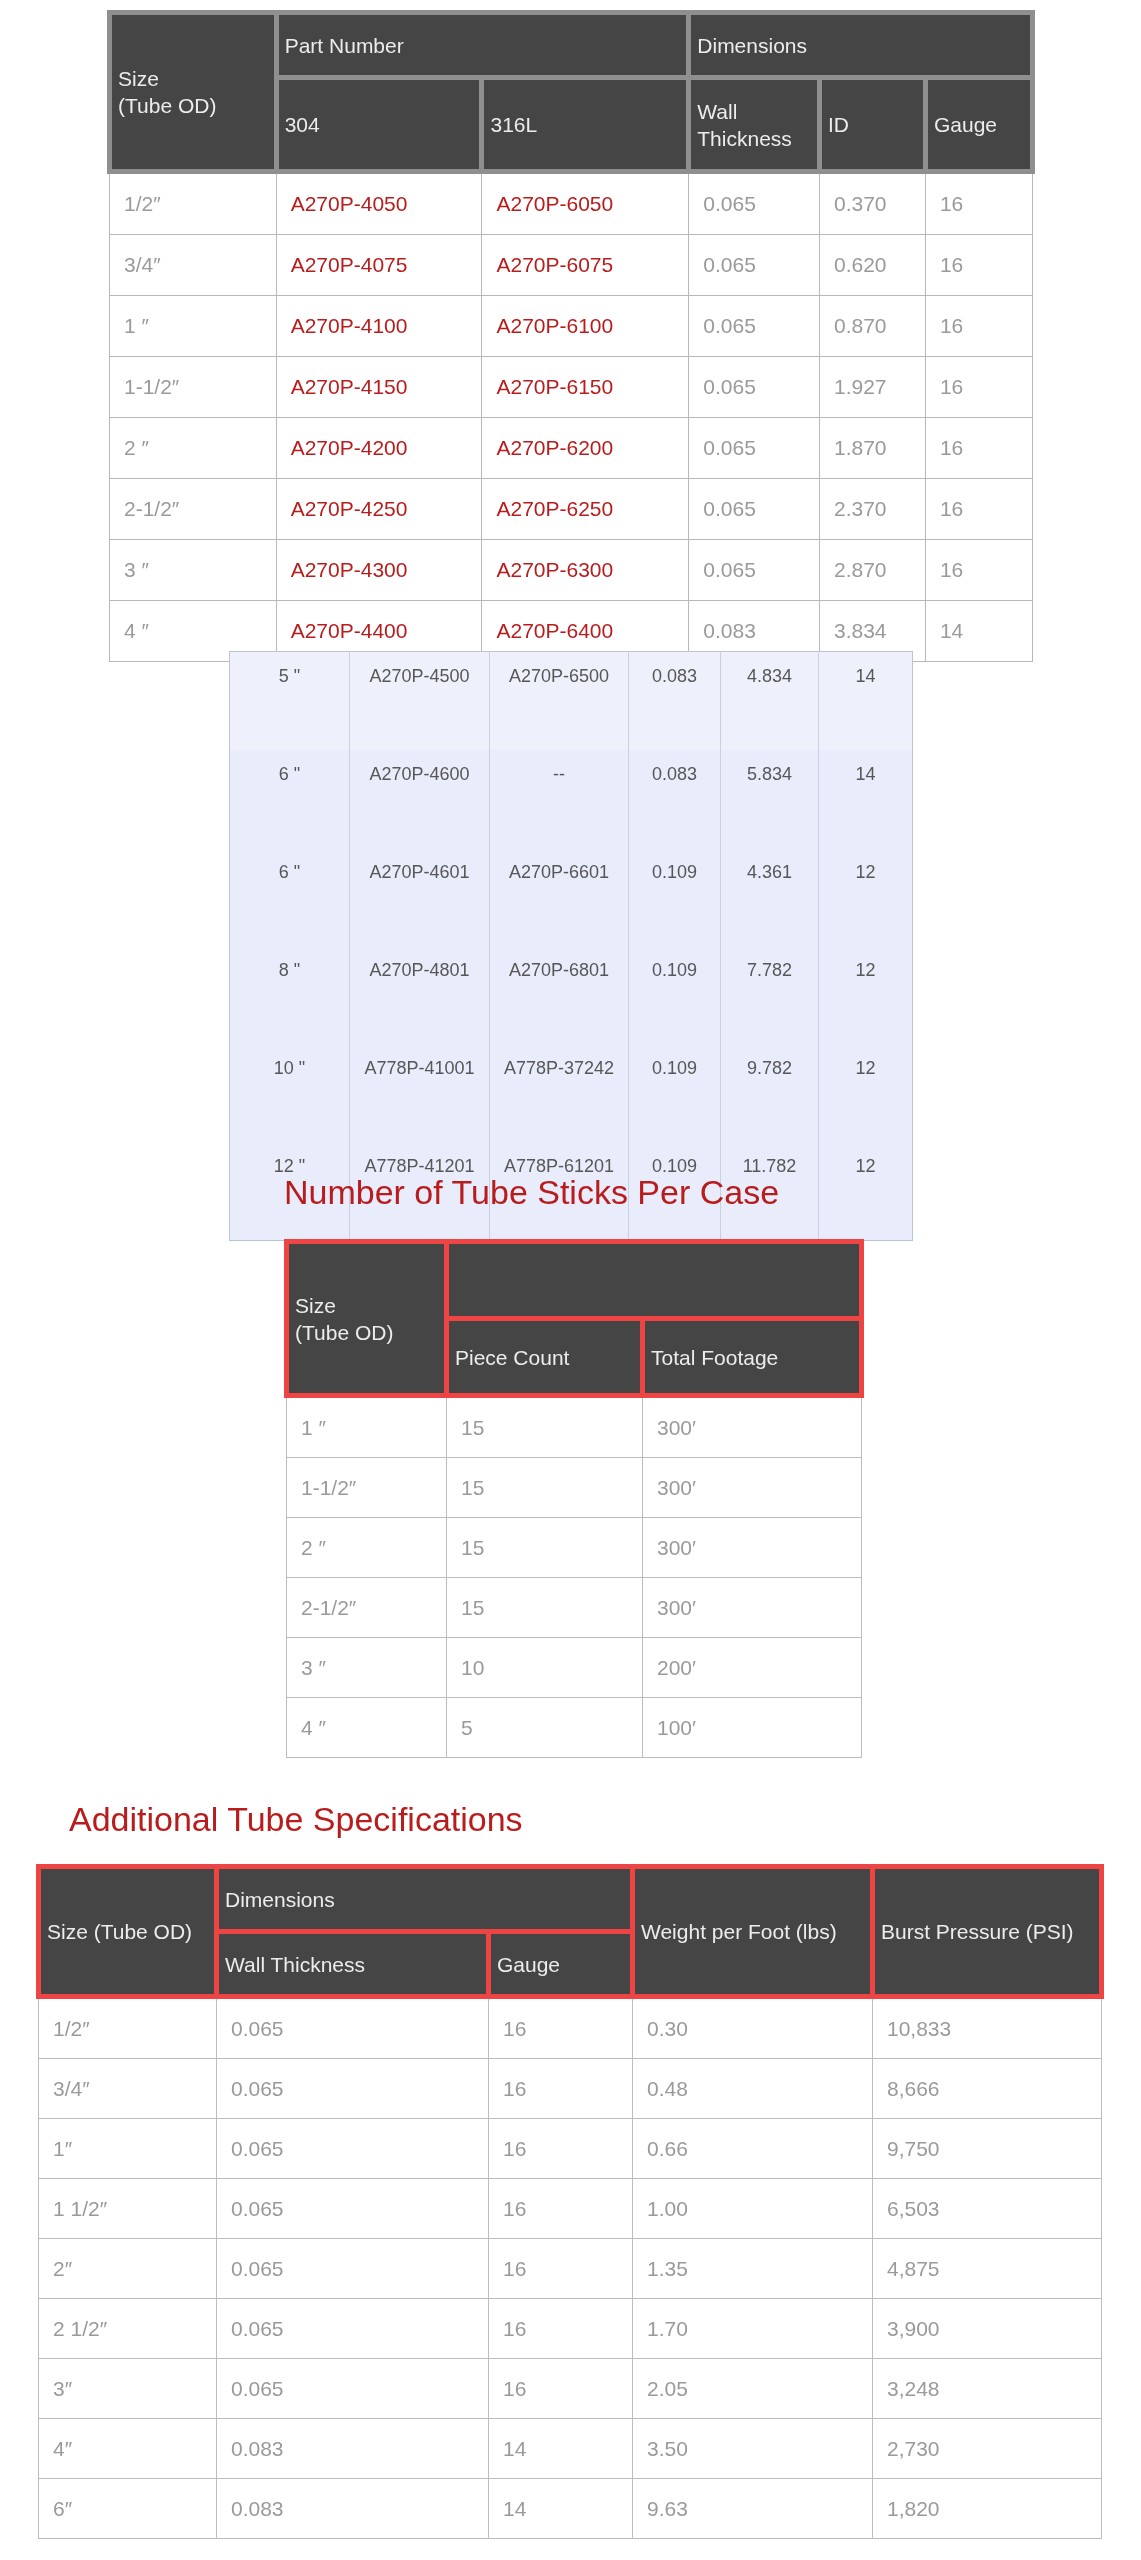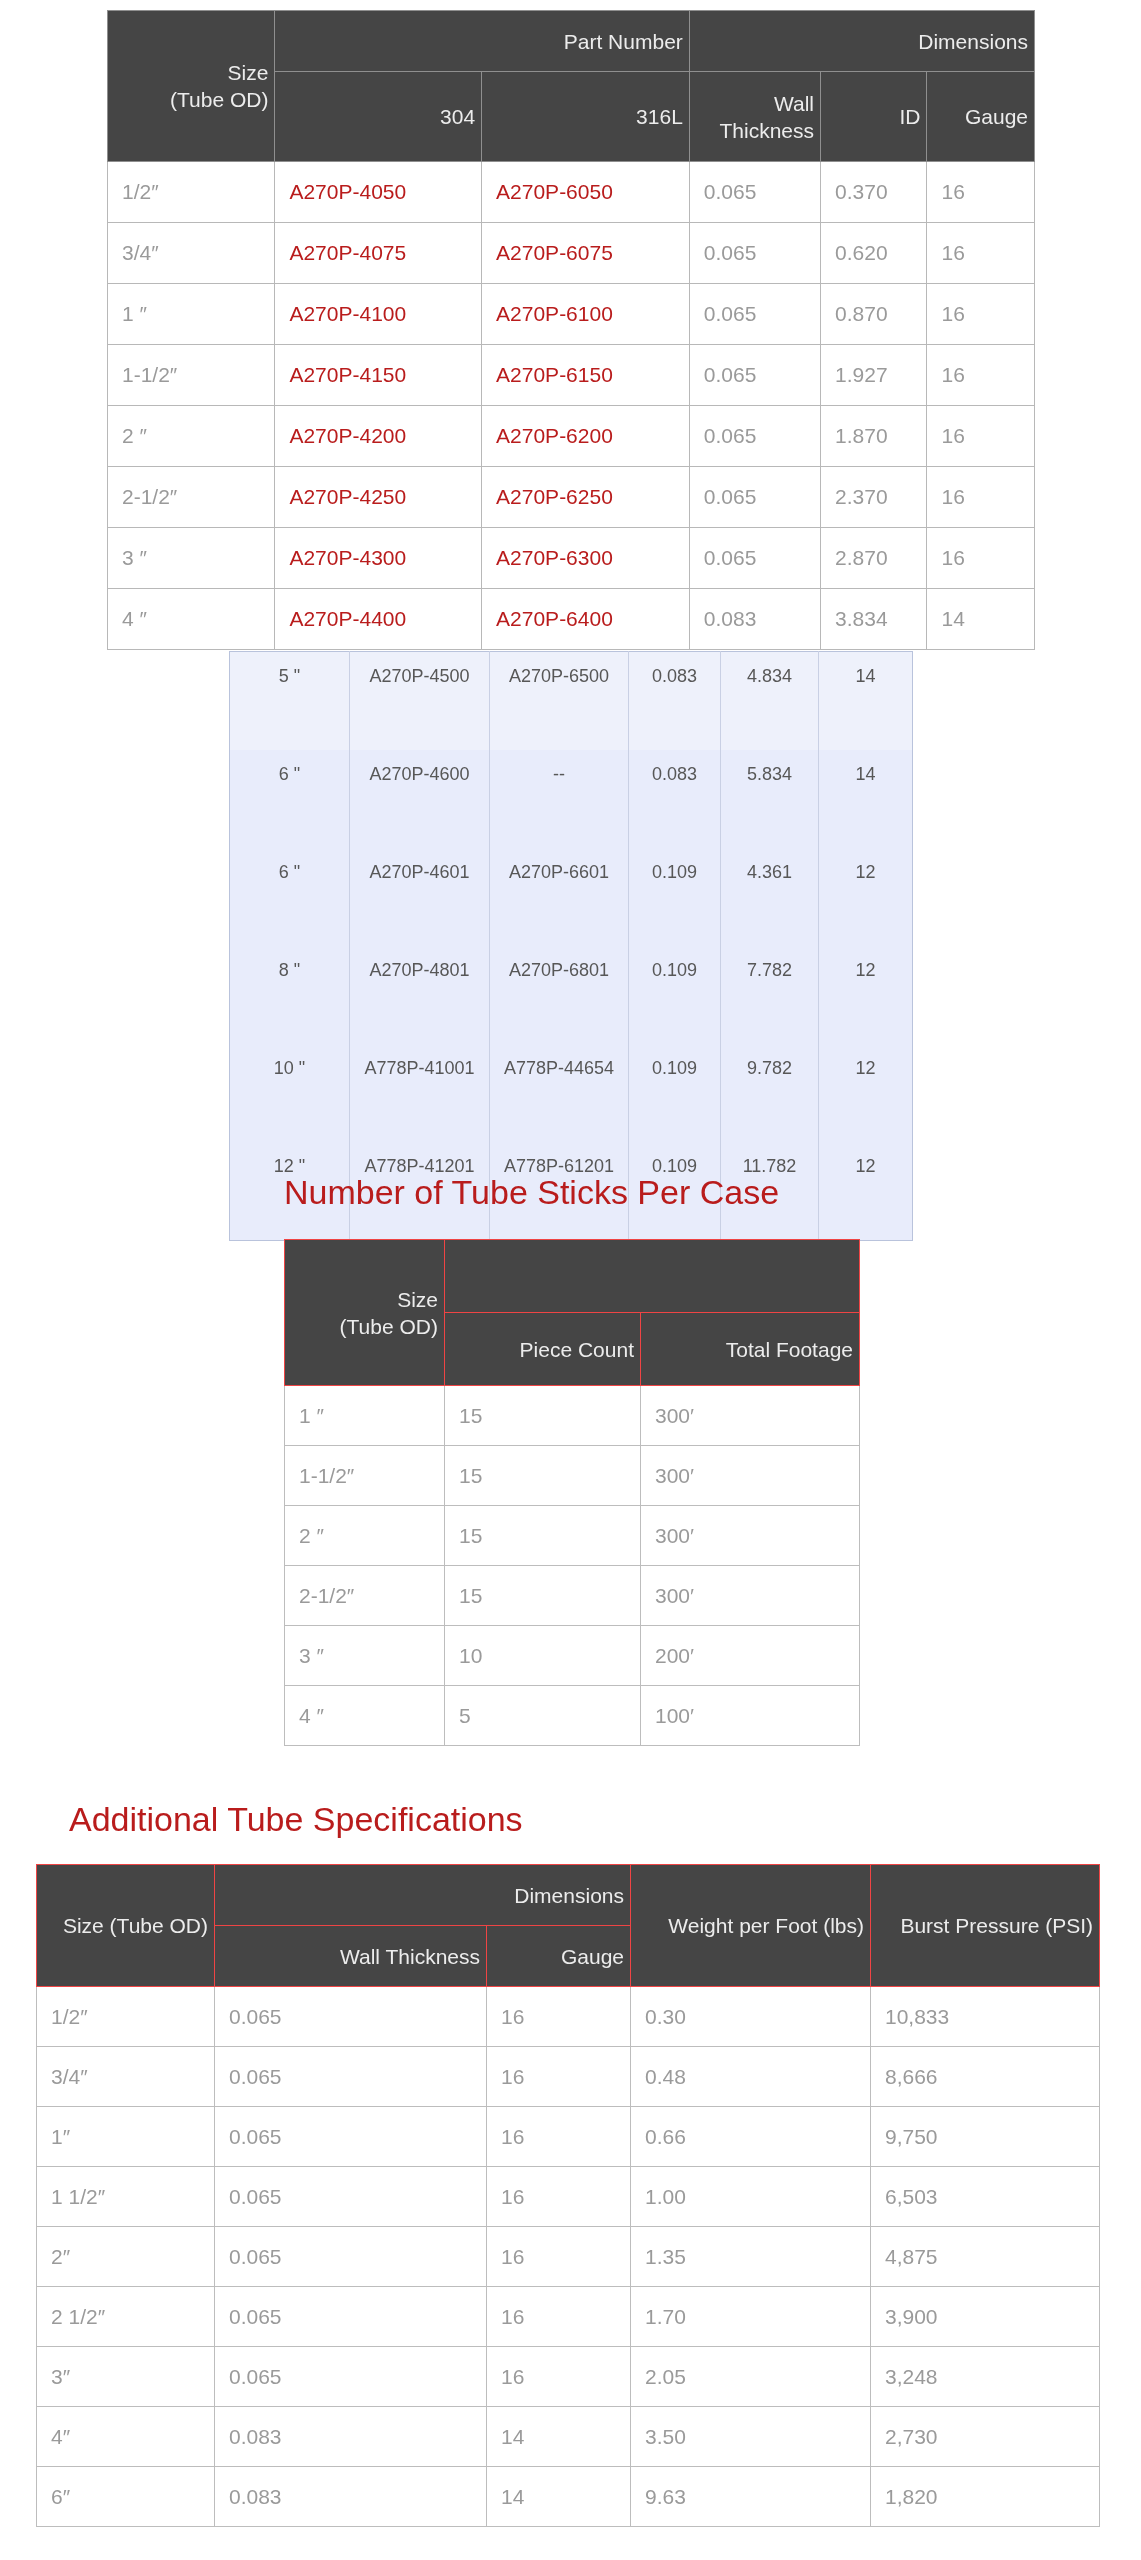--- a/index.html
+++ b/index.html
@@ -3,21 +3,21 @@
 <meta charset="utf-8">
 <style>
   html, body { margin: 0; padding: 0; background: #ffffff; }
   body {
     width: 1141px; height: 2560px; position: relative; overflow: hidden;
     font-family: "Liberation Sans", sans-serif; color: #999;
   }
   table { border-collapse: collapse; position: absolute; table-layout: fixed; }
   th {
     background: #454545; color: #ececec; font-weight: normal;
-    border: 1px solid #ef4444; text-align: right; padding: 0 6px;
+    border: 5px solid #ef4444; text-align: left; padding: 0 6px;
     font-size: 21px; line-height: 27px;
   }
   td {
     border: 1px solid #bdbdbd; font-size: 21px; color: #9a9a9a;
     padding: 0 0 0 14px; text-align: left; white-space: nowrap;
   }
   a.part { color: #b91c1c; text-decoration: none; }
 
   
   #t-parts { left: 107px; top: 10px; width: 928px; }
@@ -189,21 +189,21 @@
       <td>8 "</td>
       <td>A270P-4801</td>
       <td>A270P-6801</td>
       <td>0.109</td>
       <td>7.782</td>
       <td>12</td>
     </tr>
     <tr>
       <td>10 "</td>
       <td>A778P-41001</td>
-      <td>A778P-44654</td>
+      <td>A778P-37242</td>
       <td>0.109</td>
       <td>9.782</td>
       <td>12</td>
     </tr>
     <tr>
       <td>12 "</td>
       <td>A778P-41201</td>
       <td>A778P-61201</td>
       <td>0.109</td>
       <td>11.782</td>

